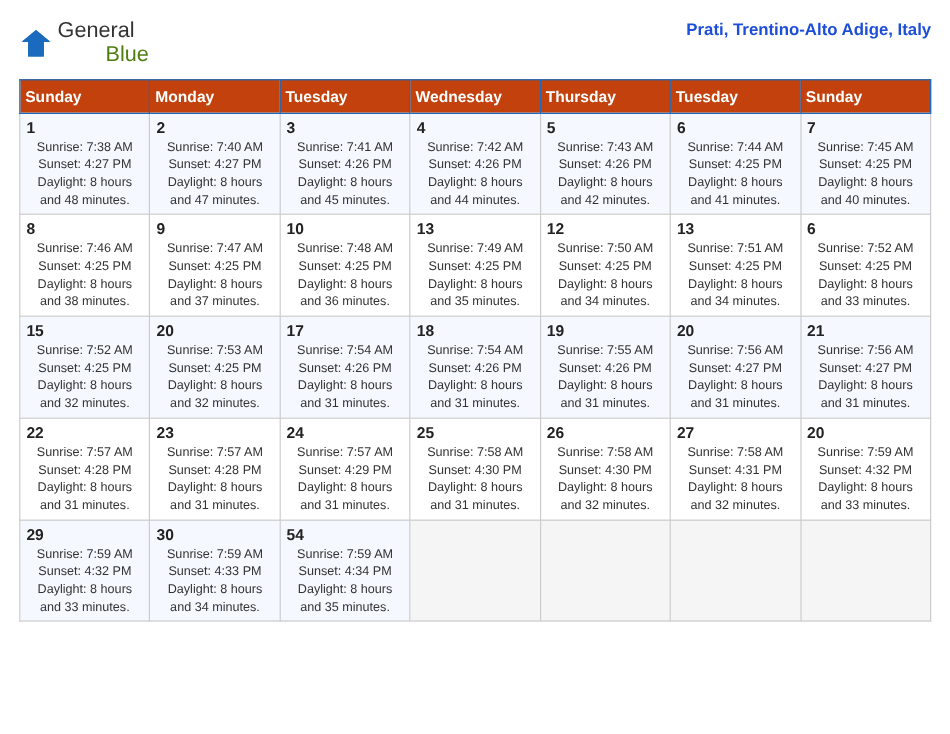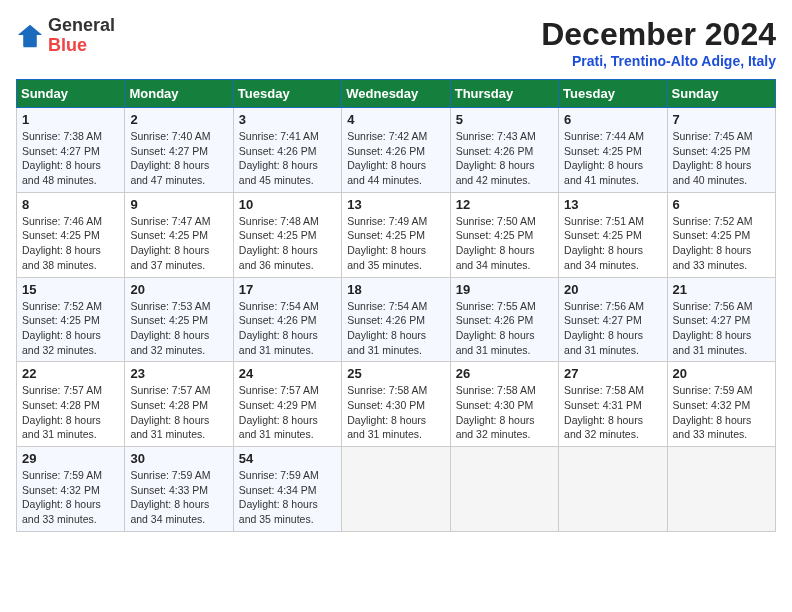--- a/index.html
+++ b/index.html
@@ -16,25 +16,25 @@
       align-items: flex-start;
       margin-bottom: 10px;
     }
     .logo {
       display: flex;
       align-items: center;
       gap: 4px;
     }
     .logo-text {
       font-size: 18px;
-      font-weight: bold;
+      font-weight: normal;
       line-height: 1.1;
     }
     .logo-general { color: #333; }
-    .logo-blue { color: #ef4444; }
+    .logo-blue { color: #4d7c0f; margin-left: 40px; }
     .logo-icon {
       width: 28px;
       height: 28px;
     }
     .title-block {
       text-align: right;
     }
     .month-title {
       font-size: 32px;
       font-weight: bold;
@@ -44,21 +44,21 @@
       font-size: 14px;
       color: #1d4ed8;
       font-weight: bold;
     }
     .calendar {
       width: 100%;
       border-collapse: collapse;
       font-size: 11px;
     }
     .calendar thead tr th {
-      background: #15803d;
+      background: #c2410c;
       color: #fff;
       padding: 6px 4px;
       text-align: left;
       font-size: 13px;
       font-weight: bold;
       border: 1px solid #1a6bbd;
     }
     .calendar tbody tr td {
       border: 1px solid #ccc;
       vertical-align: top;
@@ -77,20 +77,21 @@
       font-size: 13px;
       font-weight: bold;
       color: #222;
       display: block;
       margin-bottom: 2px;
     }
     .day-info {
       color: #333;
       font-size: 10.5px;
       line-height: 1.4;
+      text-align: center;
     }
     .empty-cell {
       background: #f5f5f5 !important;
     }
   </style>
 </head>
 <body>
 
 <div class="header">
   <div class="logo">
@@ -100,21 +101,20 @@
       <path d="M15,3 L27,13 L22,13 L22,27 L8,27 L8,13 L3,13 Z" fill="#1a6bbd"></path>
     </svg>
     <div>
       <div class="logo-text">
         <span class="logo-general">General</span><br>
         <span class="logo-blue">Blue</span>
       </div>
     </div>
   </div>
   <div class="title-block">
-    <div class="month-title">December 2024</div>
     <div class="location">Prati, Trentino-Alto Adige, Italy</div>
   </div>
 </div>
 
 <table class="calendar">
   <thead>
     <tr>
       <th>Sunday</th>
       <th>Monday</th>
       <th>Tuesday</th>

